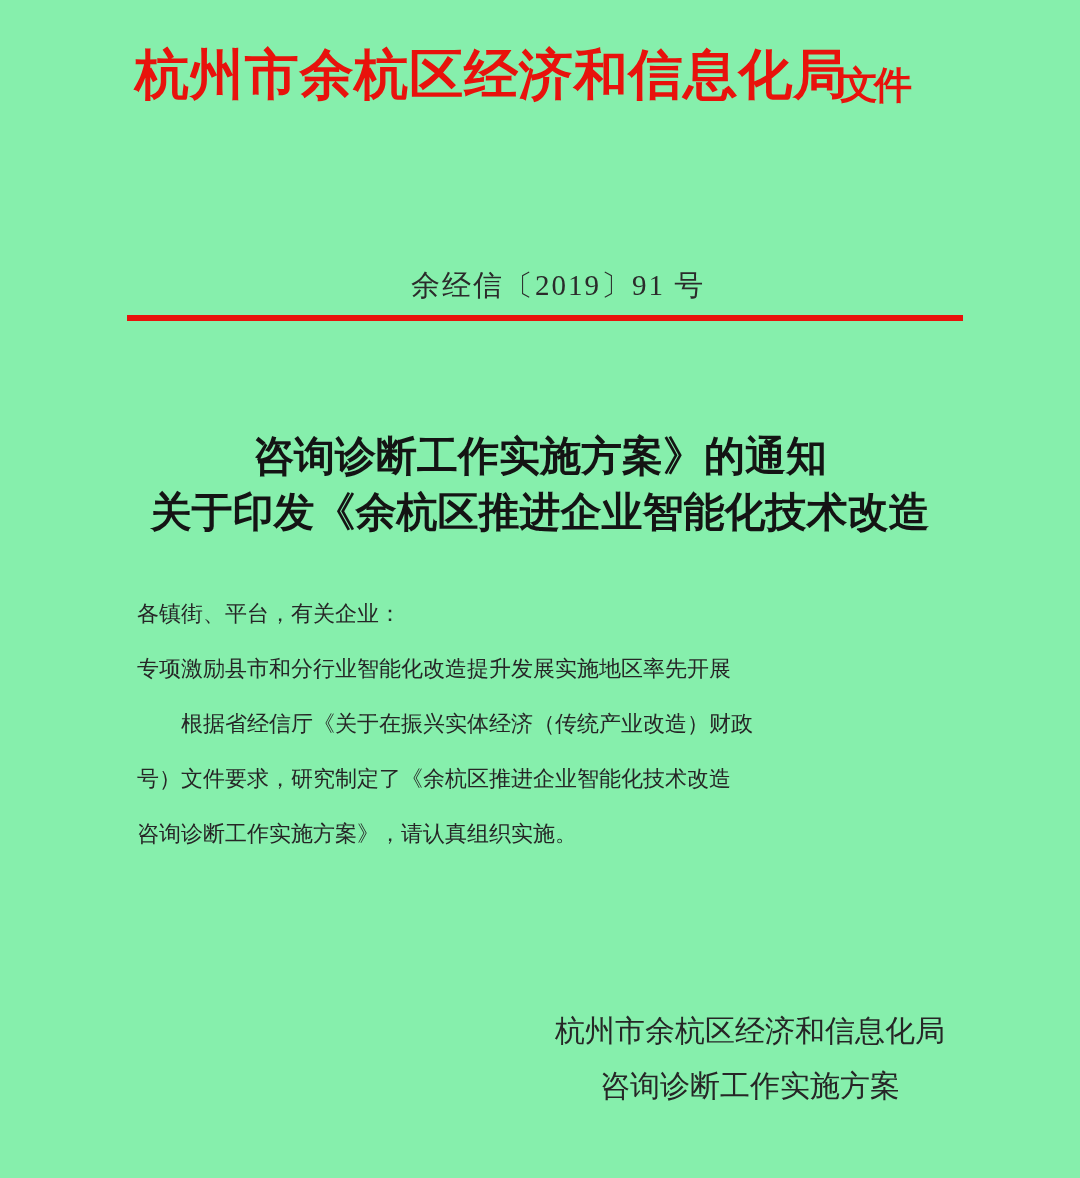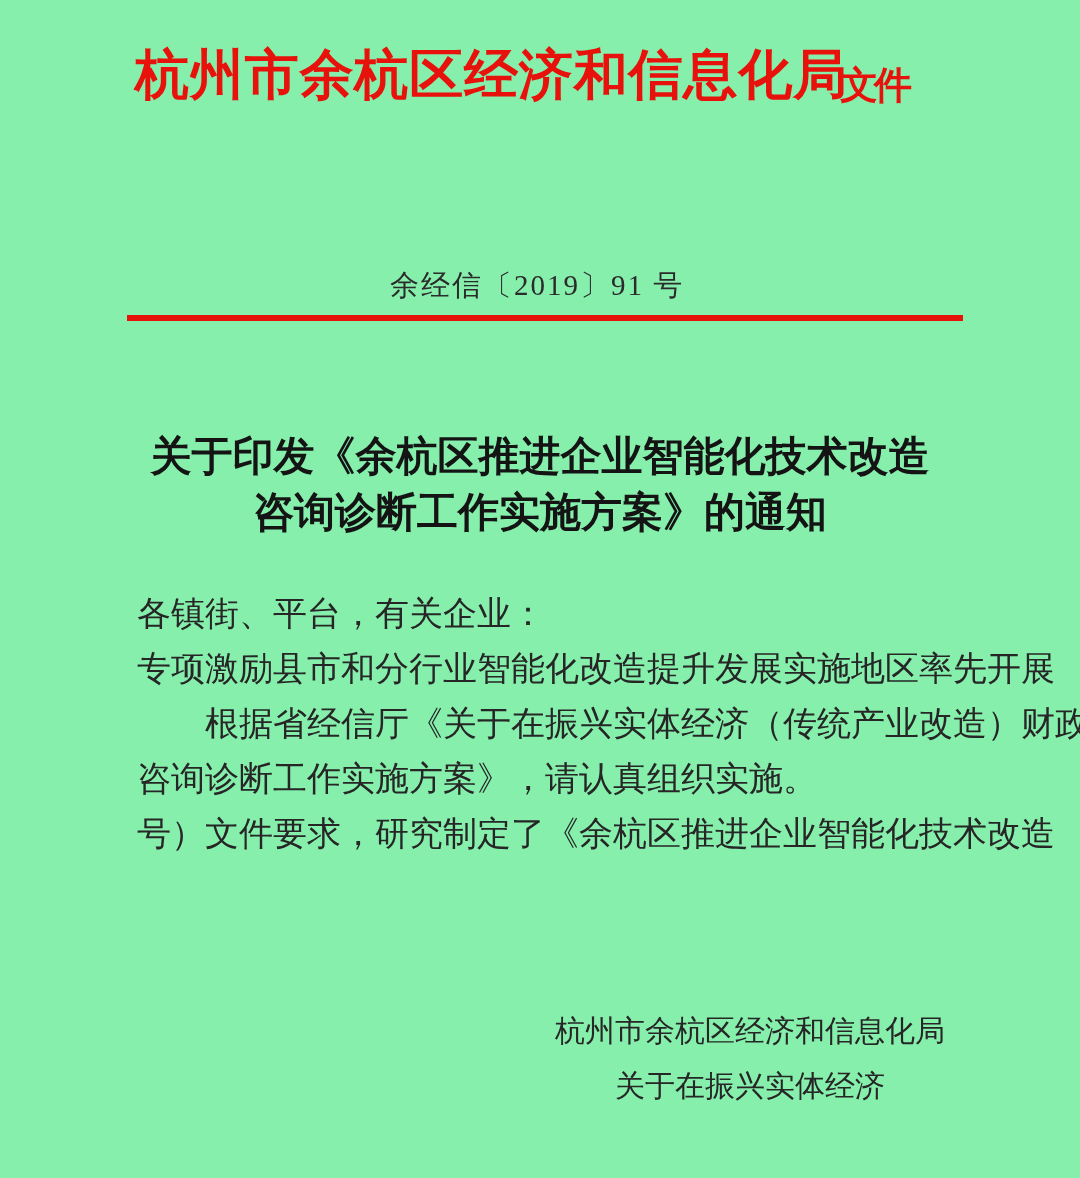--- a/index.html
+++ b/index.html
@@ -40,21 +40,21 @@
     font-weight: 900;
     font-size: 38px;
     letter-spacing: -4px;
     line-height: 1;
     white-space: nowrap;
   }
 
   
   .doc-number {
     position: absolute;
-    left: 119px;
+    left: 140px;
     top: 266px;
     width: 836px;
     text-align: center;
     color: #2b2b2b;
     font-size: 29px;
     letter-spacing: 2px;
     font-family: "Liberation Serif", serif;
     white-space: nowrap;
   }
 
@@ -82,21 +82,21 @@
     line-height: 56px;
   }
 
   
   .body-text {
     position: absolute;
     left: 137px;
     top: 586px;
     width: 826px;
     color: #262626;
-    font-size: 34px;
+    font-size: 22px;
     line-height: 55px;
     font-family: "Liberation Serif", serif;
   }
   .body-line { white-space: nowrap; }
   .body-line.indent { text-indent: 2em; }
 
   
   .signature {
     position: absolute;
     left: 550px;
@@ -118,30 +118,30 @@
   <div class="letterhead">
     <div class="agency-line">杭州市余杭区经济和信息化局</div>
   </div>
   <div class="doc-type">文件</div>
 
   <div class="doc-number">余经信〔2019〕91 号</div>
 
   <div class="red-divider"></div>
 
   <div class="doc-title">
+    <div>咨询诊断工作实施方案》的通知</div>
     <div>关于印发《余杭区推进企业智能化技术改造</div>
-    <div>咨询诊断工作实施方案》的通知</div>
   </div>
 
   <div class="body-text">
     <div class="body-line">各镇街、平台，有关企业：</div>
     <div class="body-line">专项激励县市和分行业智能化改造提升发展实施地区率先开展</div>
     <div class="body-line indent">根据省经信厅《关于在振兴实体经济（传统产业改造）财政</div>
+    <div class="body-line">号）文件要求，研究制定了《余杭区推进企业智能化技术改造</div>
     <div class="body-line">咨询诊断工作实施方案》，请认真组织实施。</div>
-    <div class="body-line">号）文件要求，研究制定了《余杭区推进企业智能化技术改造</div>
   </div>
 
   <div class="signature">
     <div>杭州市余杭区经济和信息化局</div>
-    <div>关于在振兴实体经济</div>
+    <div>咨询诊断工作实施方案</div>
   </div>
 
 </div>
 
 </body></html>

